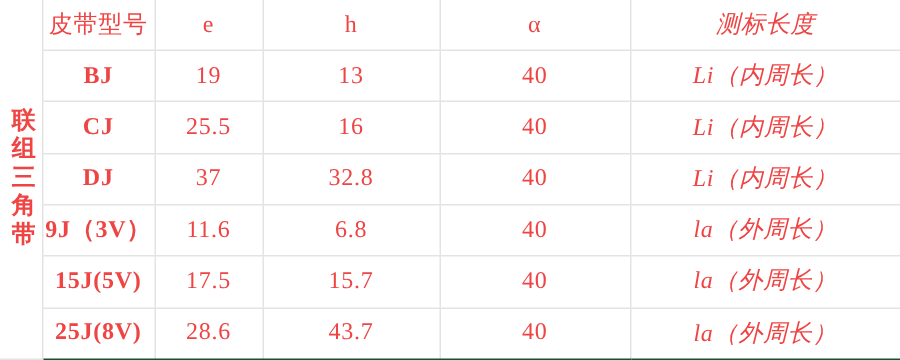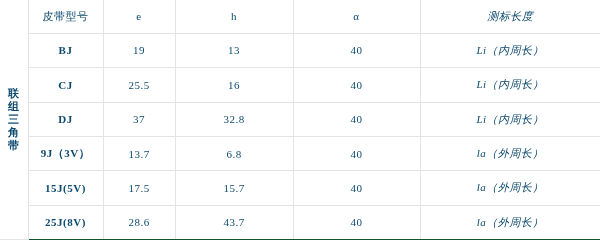--- a/index.html
+++ b/index.html
@@ -17,22 +17,22 @@
   #belt-spec-table {
     width: 600px;
     height: 240px;
     border-collapse: collapse;
     table-layout: fixed;
   }
   #belt-spec-table td {
     border: 1px solid #e3e3e3;
     text-align: center;
     vertical-align: middle;
-    font-size: 11px;
-    color: #0c4a6e;
+    font-size: 16px;
+    color: #ef4444;
     padding: 0;
     background: #ffffff;
     letter-spacing: 0.5px;
   }
   
   #belt-spec-table tr:first-child td {
     border-top: none;
   }
   #belt-spec-table tr td:first-child {
     border-left: none;
@@ -124,21 +124,21 @@
     <tr>
       <td class="model-cell">DJ</td>
       <td class="num-cell">37</td>
       <td class="num-cell">32.8</td>
       <td class="num-cell">40</td>
       <td class="len-cell">Li（内周长）</td>
     </tr>
 
     <tr>
       <td class="model-cell">9J（3V）</td>
-      <td class="num-cell">13.7</td>
+      <td class="num-cell">11.6</td>
       <td class="num-cell">6.8</td>
       <td class="num-cell">40</td>
       <td class="len-cell">la（外周长）</td>
     </tr>
 
     <tr>
       <td class="model-cell">15J(5V)</td>
       <td class="num-cell">17.5</td>
       <td class="num-cell">15.7</td>
       <td class="num-cell">40</td>

